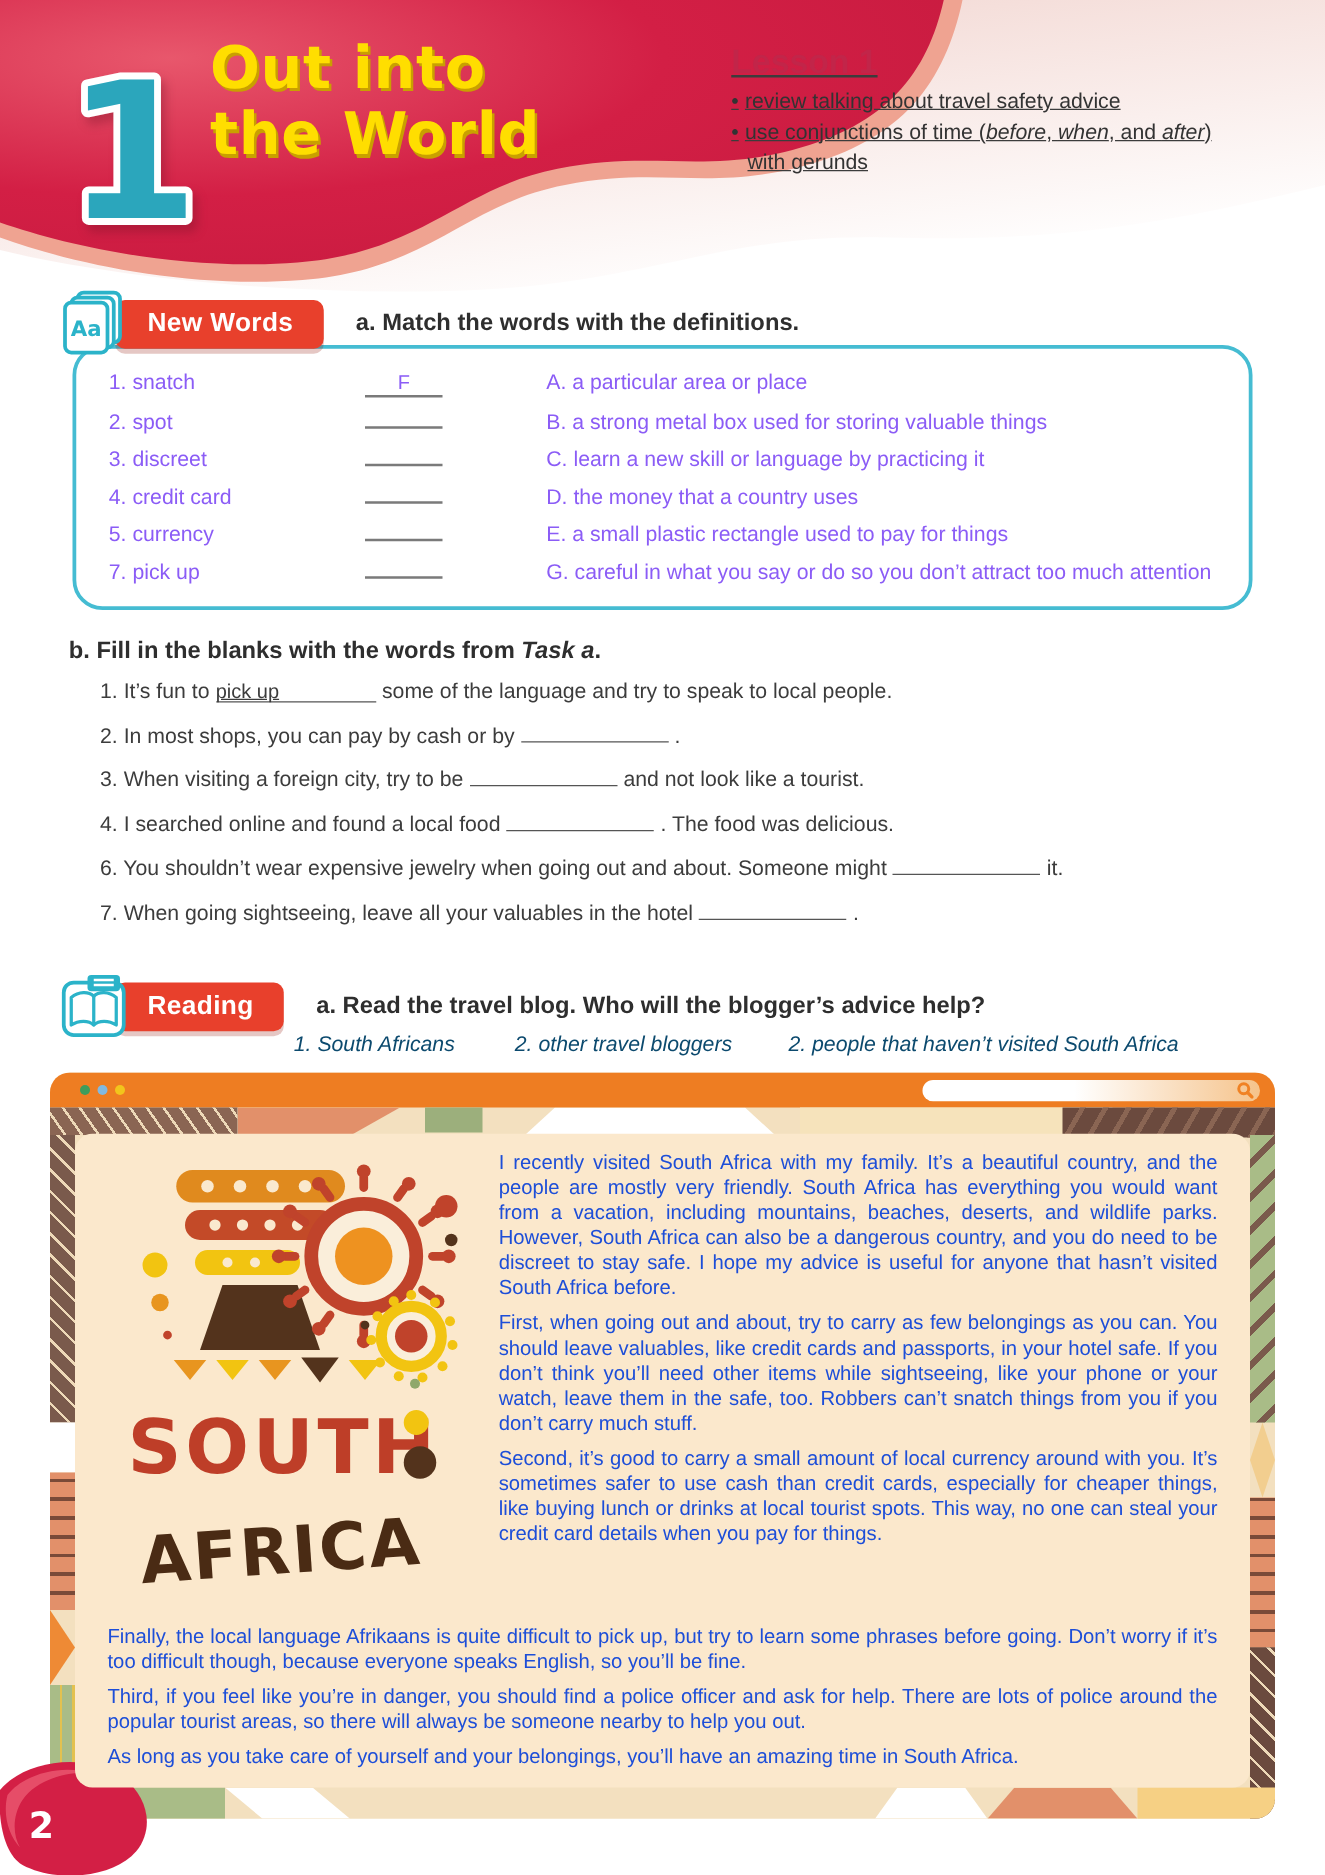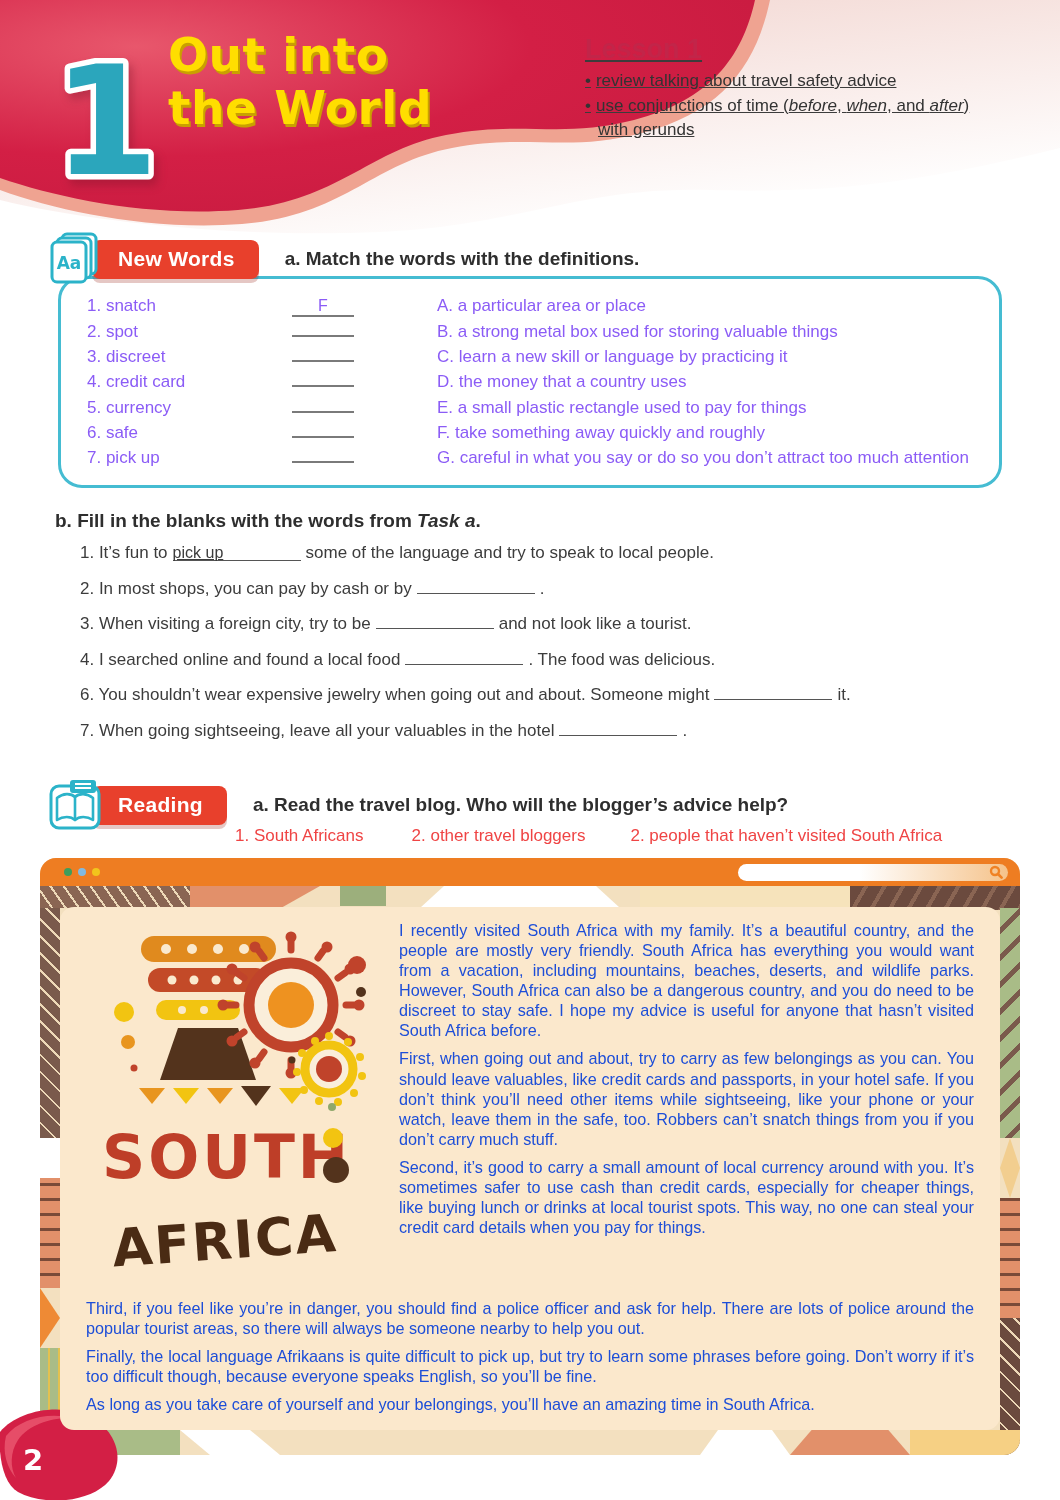--- a/index.html
+++ b/index.html
@@ -46,21 +46,21 @@
   .taskb-head { position:absolute; left:55px; top:510px; font-weight:bold; font-size:19px; color:#2e2e2e; }
   .sentences { position:absolute; left:80px; top:543px; width:920px; }
   .sentence { font-size:17px; color:#3c3c3c; margin-bottom:12.5px; line-height:20px; }
   .blank {
     display:inline-block; min-width:118px; border-bottom:1.5px solid #555;
     text-align:left; height:18px; margin:0 5px; vertical-align:baseline; font-size:16px;
   }
   .blank.filled { text-decoration:underline; }
 
   
-  .reading-options { position:absolute; left:235px; top:826px; display:flex; font-size:17px; color:#ef4444; }
+  .reading-options { position:absolute; left:235px; top:826px; display:flex; font-size:17px; color:#0c4a6e;font-style:italic; }
   .reading-options span:nth-child(2) { margin-left:48px; }
   .reading-options span:nth-child(3) { margin-left:45px; }
 
   
   .browser { position:absolute; left:40px; top:858px; width:980px; height:597px; border-radius:16px; overflow:hidden; background:#F3E0BF; }
   .browser-header { position:relative; height:28px; background:#EE7D22; display:flex; align-items:center; padding:0 12px 0 24px; }
   .win-dot { width:8px; height:8px; border-radius:50%; margin-right:6px; }
   .dot-green { background:#3E9D5C; } .dot-blue { background:#82B9E0; } .dot-yellow { background:#F2C51C; }
   .search-bar {
     margin-left:auto; width:270px; height:17px; border-radius:9px;
@@ -156,25 +156,20 @@
     </div>
     <div class="match-row">
       <span>4. credit card</span>
       <span><span class="mans"></span></span>
       <span>D. the money that a country uses</span>
     </div>
     <div class="match-row">
       <span>5. currency</span>
       <span><span class="mans"></span></span>
       <span>E. a small plastic rectangle used to pay for things</span>
-    </div>
-    <div class="match-row">
-      <span>6. safe</span>
-      <span><span class="mans"></span></span>
-      <span>F. take something away quickly and roughly</span>
     </div>
     <div class="match-row">
       <span>7. pick up</span>
       <span><span class="mans"></span></span>
       <span>G. careful in what you say or do so you don’t attract too much attention</span>
     </div>
   </div>
 
   <div class="taskb-head">
     <span>b. Fill in the blanks with the words from </span><i>Task a</i><span>.</span>
@@ -335,22 +330,22 @@
               <text x="26" y="338" font-family="DejaVu Sans, sans-serif" font-weight="bold" font-size="52" fill="#4A2B14" letter-spacing="2" transform="rotate(-4 150 320)">AFRICA</text>
             </svg>
           </div>
           <div class="blog-col">
             <p>I recently visited South Africa with my family. It’s a beautiful country, and the people are mostly very friendly. South Africa has everything you would want from a vacation, including mountains, beaches, deserts, and wildlife parks. However, South Africa can also be a dangerous country, and you do need to be discreet to stay safe. I hope my advice is useful for anyone that hasn’t visited South Africa before.</p>
             <p>First, when going out and about, try to carry as few belongings as you can. You should leave valuables, like credit cards and passports, in your hotel safe. If you don’t think you’ll need other items while sightseeing, like your phone or your watch, leave them in the safe, too. Robbers can’t snatch things from you if you don’t carry much stuff.</p>
             <p>Second, it’s good to carry a small amount of local currency around with you. It’s sometimes safer to use cash than credit cards, especially for cheaper things, like buying lunch or drinks at local tourist spots. This way, no one can steal your credit card details when you pay for things.</p>
           </div>
         </div>
         <div class="blog-full">
+          <p>Finally, the local language Afrikaans is quite difficult to pick up, but try to learn some phrases before going. Don’t worry if it’s too difficult though, because everyone speaks English, so you’ll be fine.</p>
           <p>Third, if you feel like you’re in danger, you should find a police officer and ask for help. There are lots of police around the popular tourist areas, so there will always be someone nearby to help you out.</p>
-          <p>Finally, the local language Afrikaans is quite difficult to pick up, but try to learn some phrases before going. Don’t worry if it’s too difficult though, because everyone speaks English, so you’ll be fine.</p>
           <p>As long as you take care of yourself and your belongings, you’ll have an amazing time in South Africa.</p>
         </div>
       </div>
     </div>
   </div>
 
   <svg class="page-blob" width="130" height="94" viewBox="0 0 130 94">
     <path d="M0,26 C18,4 62,-4 92,12 C116,25 126,54 109,75 C90,97 44,100 18,86 C4,78 -2,52 0,26 Z" fill="#D31F45"></path>
     <path d="M6,30 C20,12 52,5 74,13 C60,10 30,16 18,34 C10,46 10,62 16,72 C7,62 2,46 6,30 Z" fill="#E9566E" opacity="0.85"></path>
   </svg>

